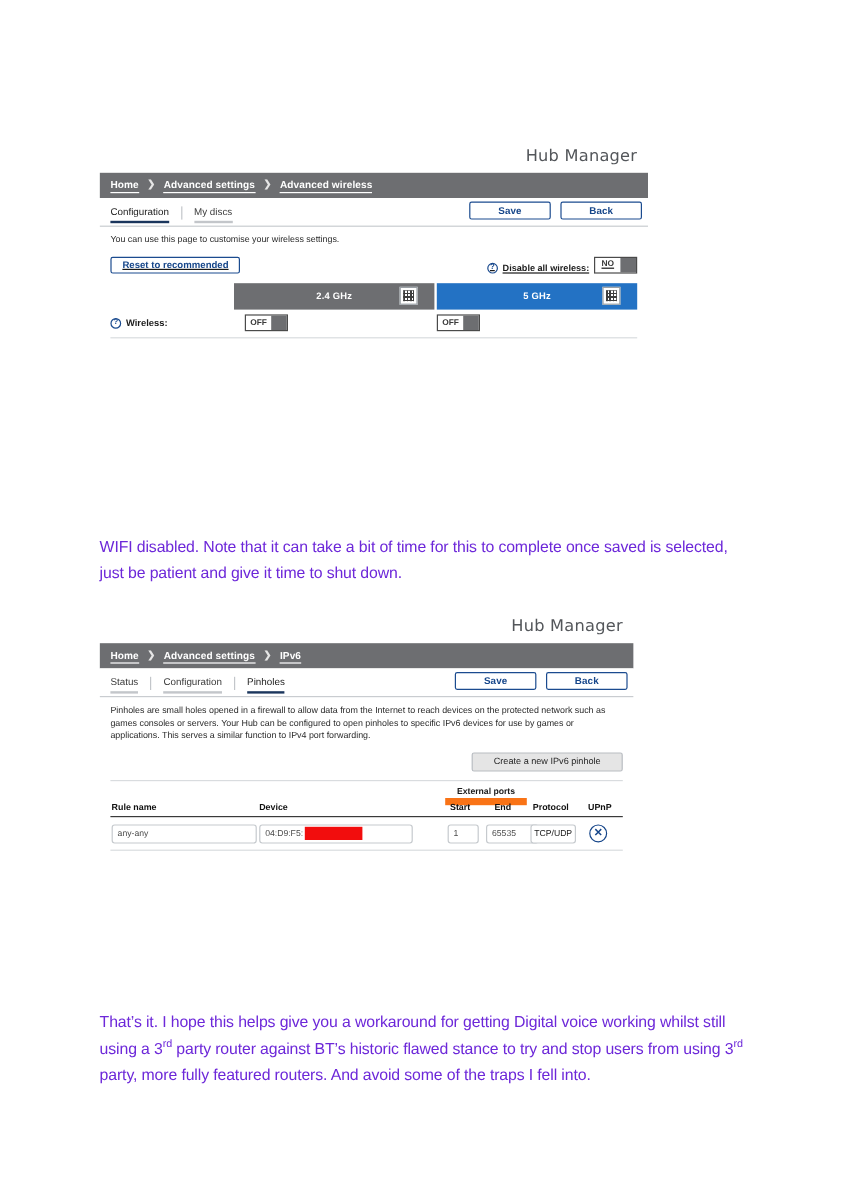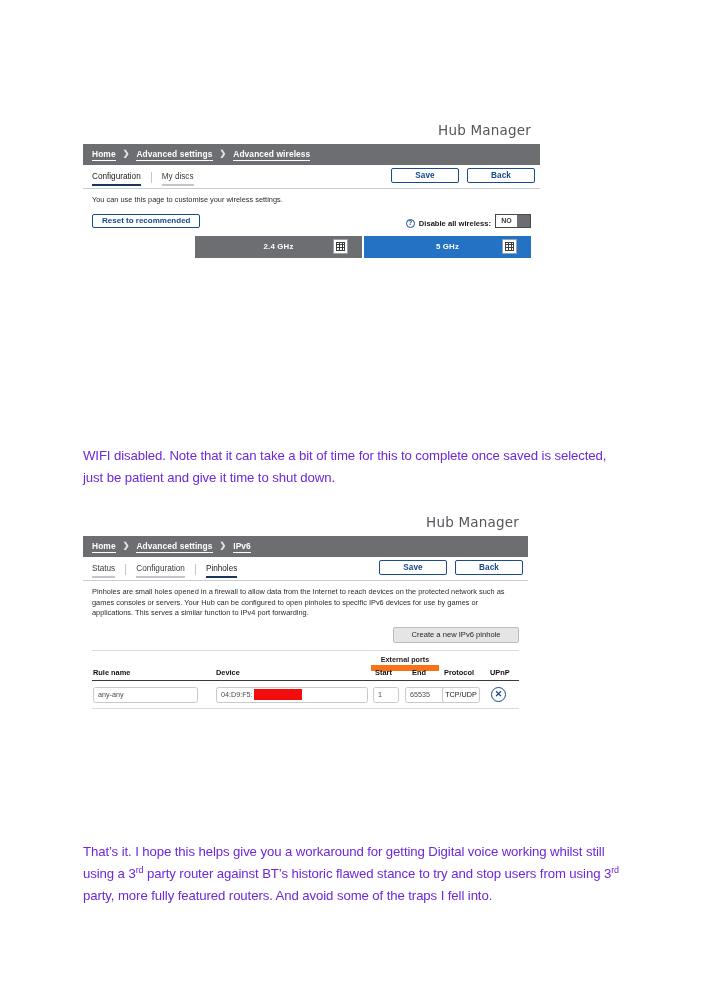--- a/index.html
+++ b/index.html
@@ -173,20 +173,21 @@
     display: inline-flex;
     align-items: center;
     justify-content: center;
   }
 
   .row-reset {
     display: flex;
     align-items: center;
     justify-content: space-between;
     margin-top: 2px;
+    text-decoration: underline;
   }
 
   
   .help-ic {
     width: 9px; height: 9px;
     border: 1px solid #1b4b8f;
     border-radius: 50%;
     color: #1b4b8f;
     font-size: 6.5px;
     font-weight: 700;
@@ -360,22 +361,22 @@
     border-radius: 2.5px;
     background: #ffffff;
     height: 16px;
     display: flex;
     align-items: center;
     padding-left: 4px;
     font-size: 7.2px;
     color: #4c4c4c;
     overflow: hidden;
   }
-  .f-rule   { left: 1px;   width: 105px; }
-  .f-device { left: 124px; width: 152px; }
+  .f-rule   { left: 1px;   width: 121px; }
+  .f-device { left: 124px; width: 128px; }
   .f-start  { left: 281px; width: 26px; }
   .f-end    { left: 313px; width: 44px; }
   .f-proto  { left: 350px; width: 38px; justify-content: center; padding-left: 0; color: #1a1a1a; }
   .redact {
     display: inline-block;
     width: 48px;
     height: 11px;
     background: #f20d0d;
     margin-left: 1px;
   }
@@ -444,20 +445,34 @@
           <span class="band b24">
             <span>2.4 GHz</span>
             <span class="qr"></span>
           </span>
           <span class="band b5">
             <span>5 GHz</span>
             <span class="qr"></span>
           </span>
         </div>
 
+        <div class="wirelessrow">
+          <span class="wl-lbl">
+            <span class="help-ic">?</span>
+            <span>Wireless:</span>
+          </span>
+          <span class="toggle wl-t1">
+            <span class="tlabel">OFF</span>
+            <span class="tknob"></span>
+          </span>
+          <span class="toggle wl-t2">
+            <span class="tlabel">OFF</span>
+            <span class="tknob"></span>
+          </span>
+        </div>
       </div>
 
     </div>
   </div>
 
   <p class="prose" id="para-1">WIFI disabled. Note that it can take a bit of time for this to complete once saved is selected, just be patient and give it time to shut down.</p>
 
   <div class="shot" id="shot-pinholes">
     <div class="shot-inner">
 

